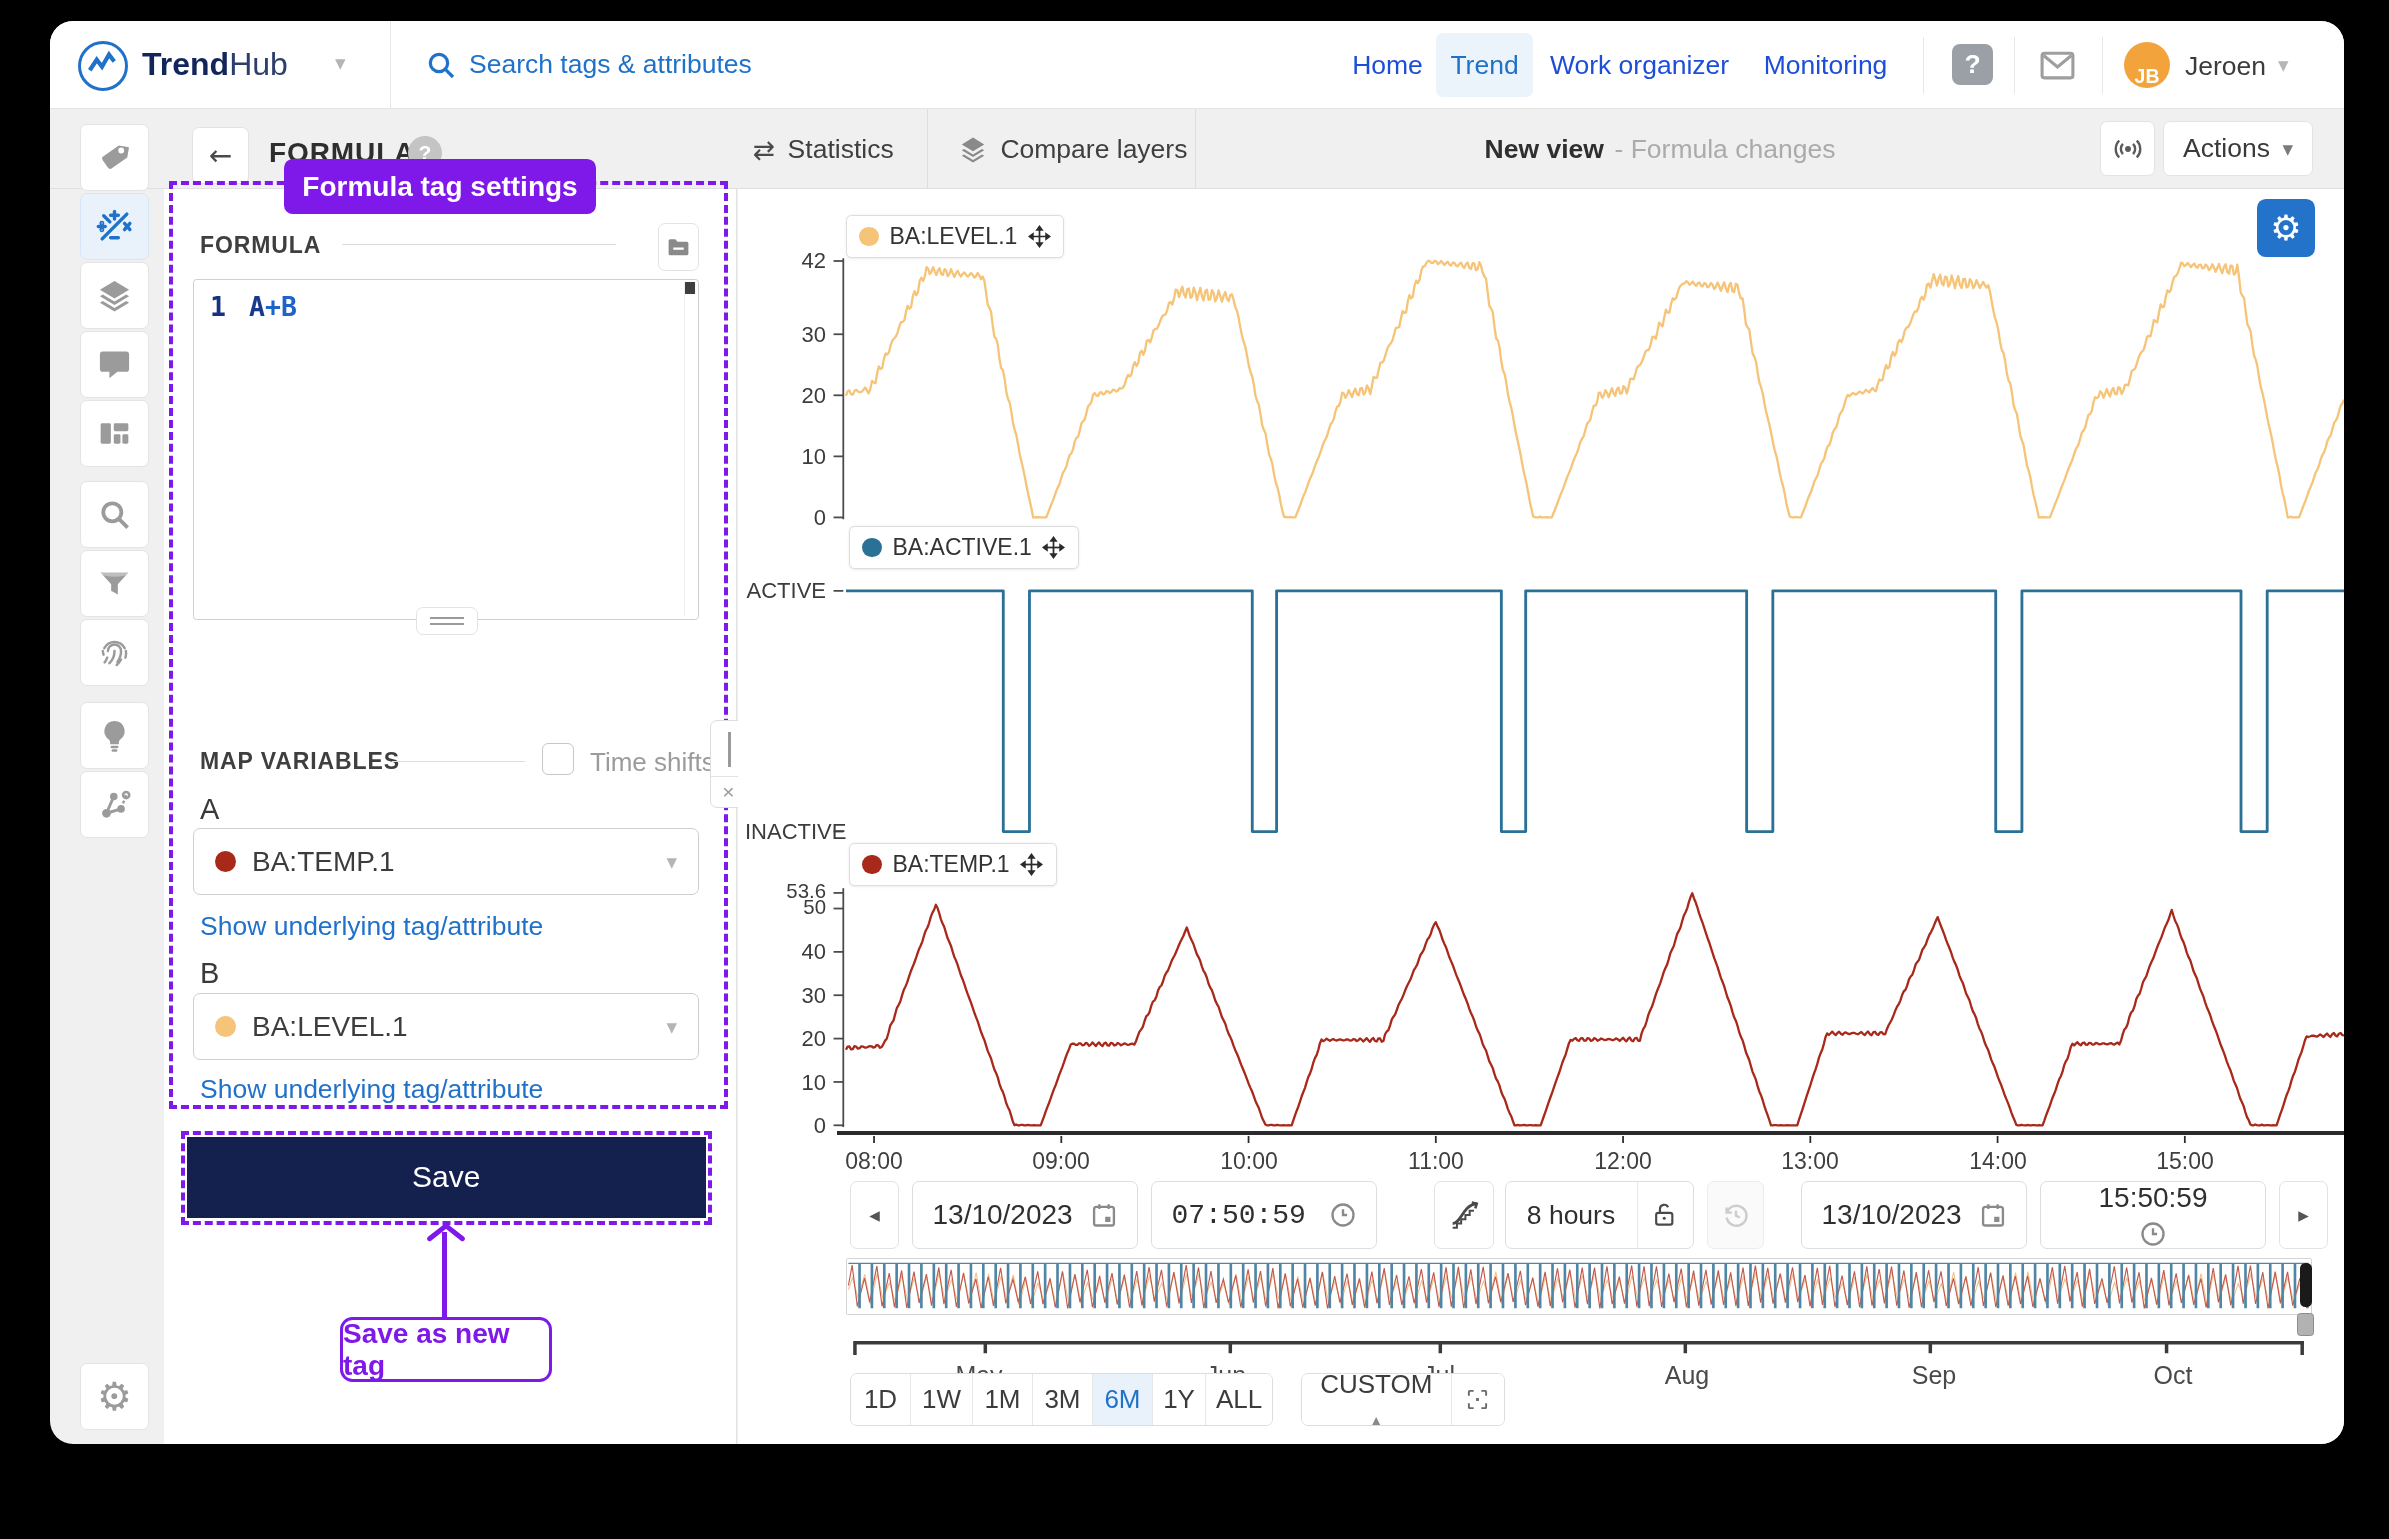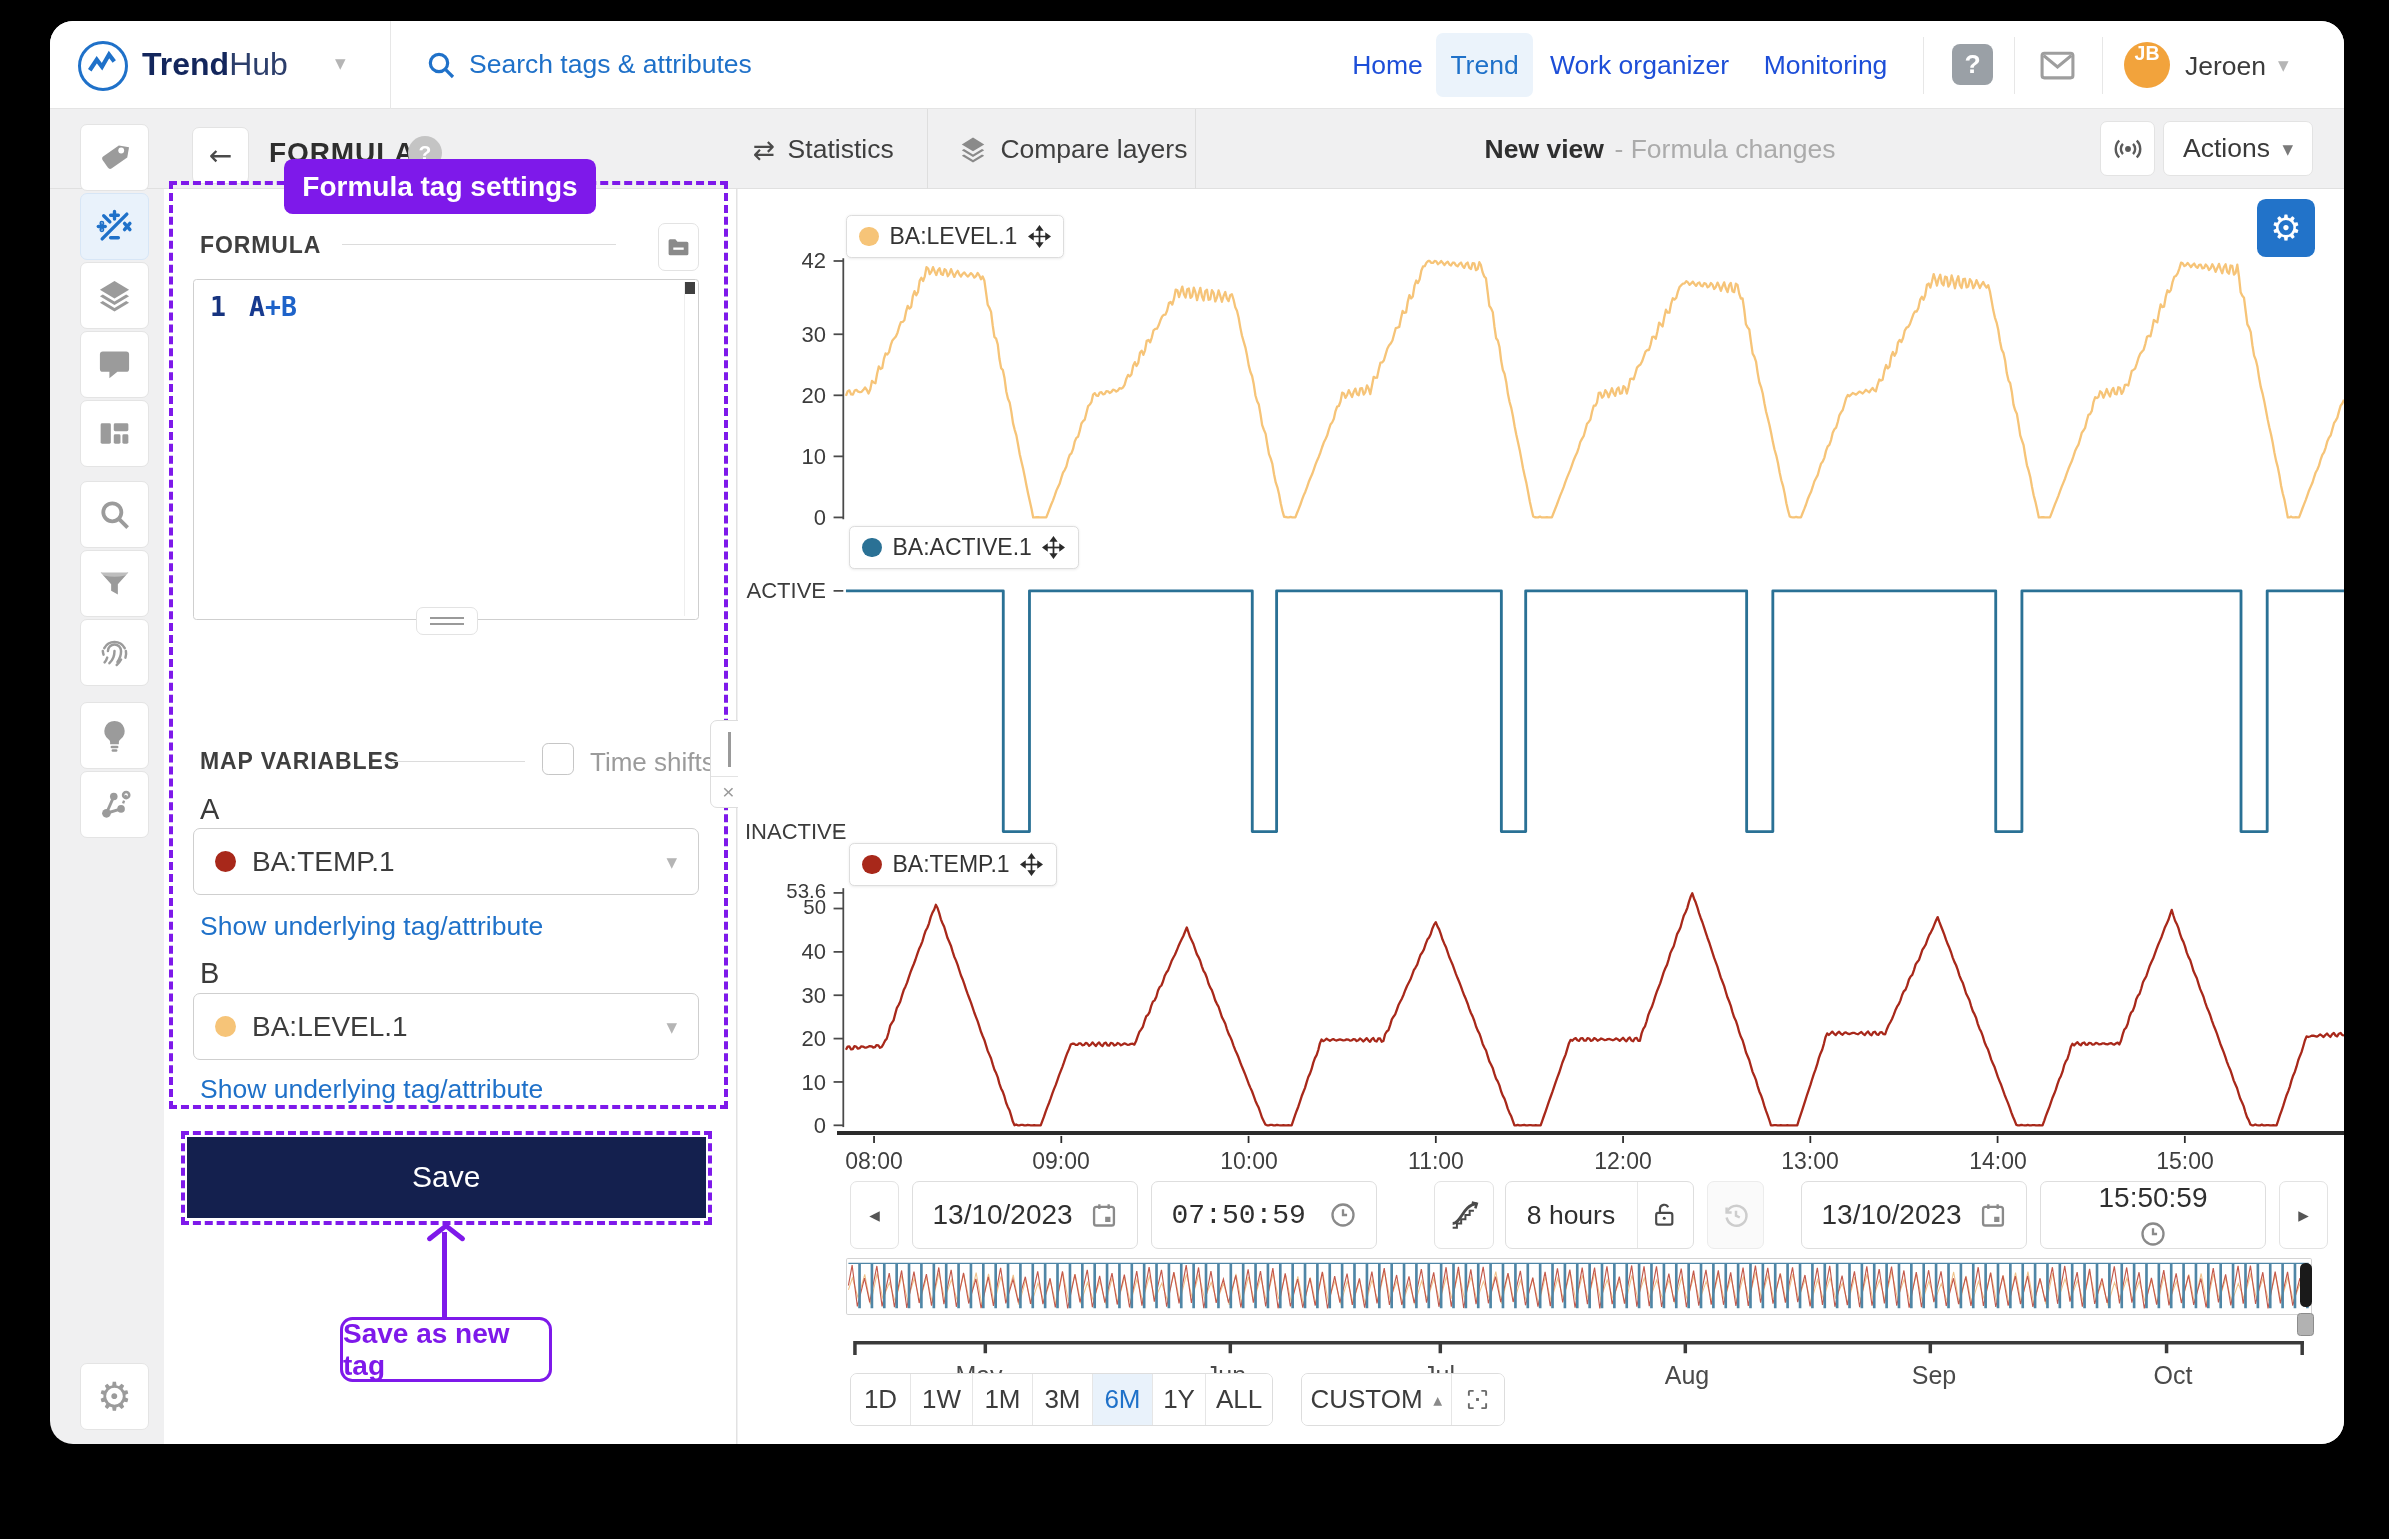--- a/index.html
+++ b/index.html
@@ -90,21 +90,21 @@
     <div class="abs vdiv" style="left:1873px;top:16px;height:57px;"></div>
     <div class="abs" style="left:1902px;top:23px;width:41px;height:41px;background:#9aa0a6;border-radius:8px;color:#fff;font-size:26.5px;font-weight:bold;display:flex;align-items:center;justify-content:center;">?</div>
     <div class="abs vdiv" style="left:1964px;top:16px;height:57px;"></div>
     <div class="abs" style="left:1989px;top:26.5px;">
       <svg width="37" height="35" viewBox="0 0 24 22">
           <rect x="2" y="3" width="20" height="16" rx="1.5" fill="none" stroke="#9e9e9e" stroke-width="2"></rect>
           <polyline points="3,4.5 12,12 21,4.5" fill="none" stroke="#9e9e9e" stroke-width="2"></polyline>
         </svg>
     </div>
     <div class="abs vdiv" style="left:2052px;top:16px;height:57px;"></div>
-    <div class="abs" style="left:2074px;top:21px;width:46px;height:46px;border-radius:50%;background:#f2a33c;color:#fff;font-size:19.5px;font-weight:bold;display:flex;align-items:flex-start;justify-content:center;">
+    <div class="abs" style="left:2074px;top:21px;width:46px;height:46px;border-radius:50%;background:#f2a33c;color:#fff;font-size:19.5px;font-weight:bold;display:flex;align-items:flex-end;justify-content:center;">
         <span>JB</span>
       </div>
     <div class="abs" style="left:2135px;top:30px;font-size:26.5px;color:#3c3c3c;cursor:pointer;">Jeroen</div>
     <div class="abs caret" style="left:2228px;top:32px;">▾</div>
   </header>
 
   <div id="toolbar" class="abs">
     <div class="abs card" style="left:142px;top:17.7px;width:57px;height:57px;font-size:28px;color:#4a4a4a;font-family:'DejaVu Sans',sans-serif;">←</div>
     <div class="abs seclabel" style="left:219px;top:28px;font-size:28px;color:#2e2e2e;">FORMULA</div>
     <div class="abs" style="left:358px;top:26.5px;width:34px;height:34px;border-radius:50%;background:#c4c4c4;color:#fff;font-weight:bold;font-size:21px;display:flex;align-items:center;justify-content:center;">?</div>
@@ -511,21 +511,21 @@
         <span>6M</span>
       </div>
     <div class="seg" style="width:53px;">
         <span>1Y</span>
       </div>
     <div class="seg" style="width:67px;border-right:none;">
         <span>ALL</span>
       </div>
   </div>
   <div class="abs" style="left:1251px;top:1352px;width:204px;height:53px;border:0.9px solid #ddd;border-radius:7px;overflow:hidden;display:flex;background:#fff;">
-    <div class="seg" style="width:150px;gap:10.6px;">
+    <div class="seg" style="width:150px;gap:10.6px;flex-direction:column;">
       <span>CUSTOM</span>
       <span style="color:#8a8a8a;font-size:17.7px;font-family:'DejaVu Sans',sans-serif;">▴</span>
     </div>
     <div class="seg" style="width:53px;border-right:none;">
       <svg width="23" height="23" viewBox="0 0 24 24" fill="none" stroke="#6a6a6a" stroke-width="2">
           <path d="M3 8V4a1 1 0 0 1 1-1h4M16 3h4a1 1 0 0 1 1 1v4M21 16v4a1 1 0 0 1-1 1h-4M8 21H4a1 1 0 0 1-1-1v-4"></path>
           <rect x="10.5" y="10.5" width="3" height="3" fill="#6a6a6a" stroke="none"></rect>
         </svg>
     </div>
   </div>

